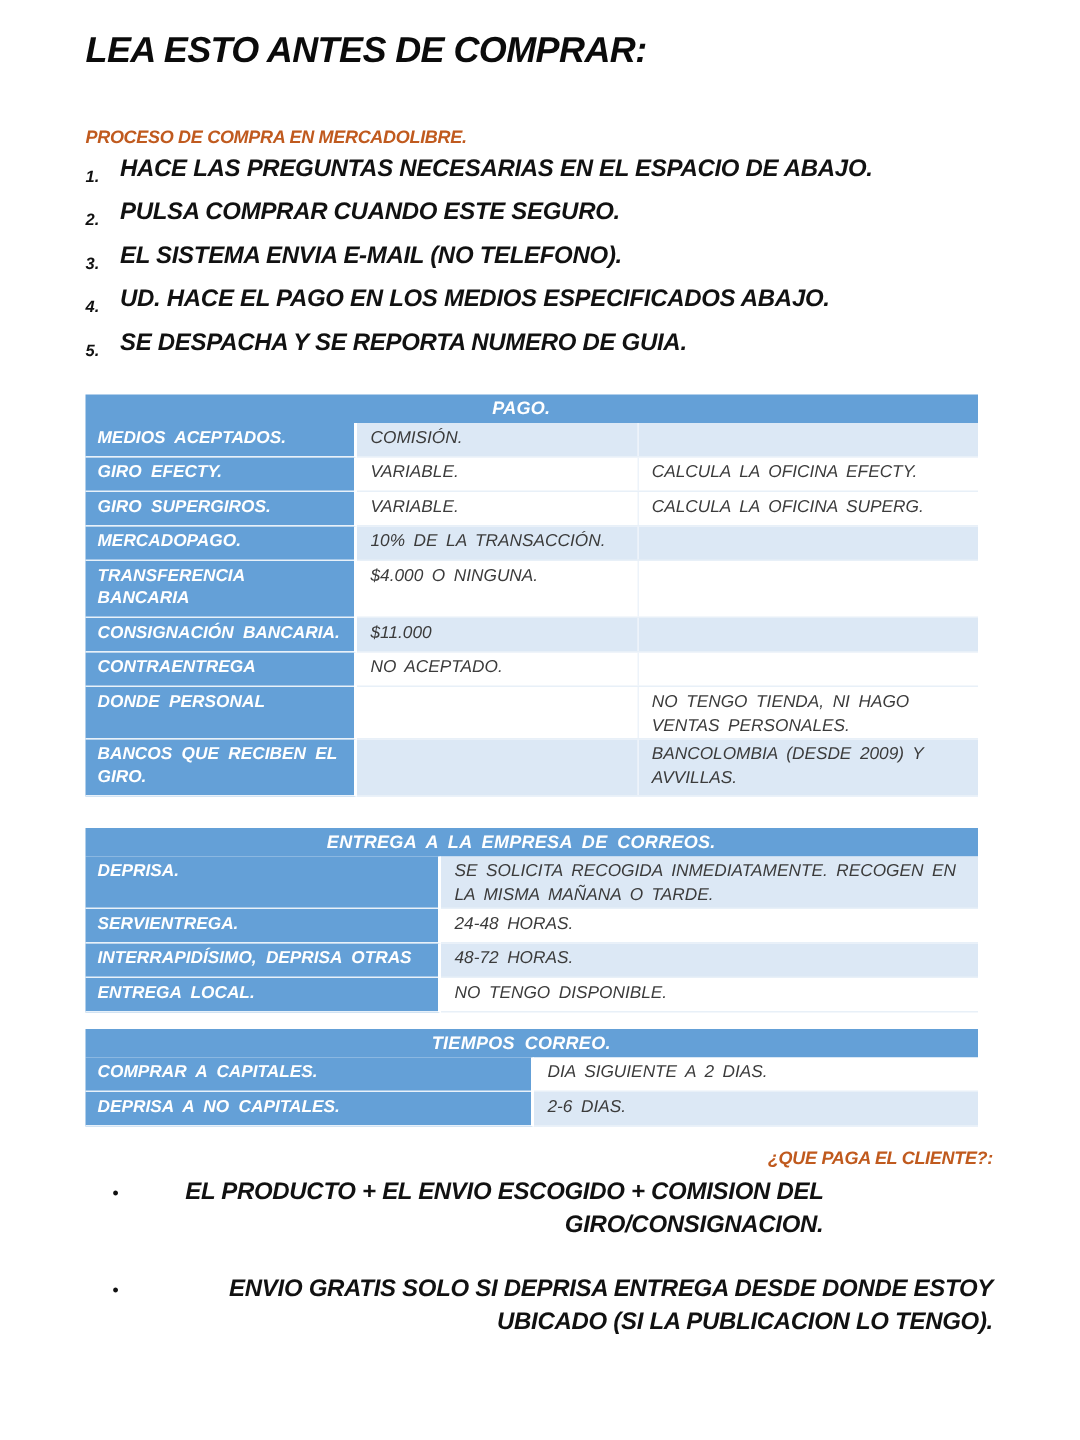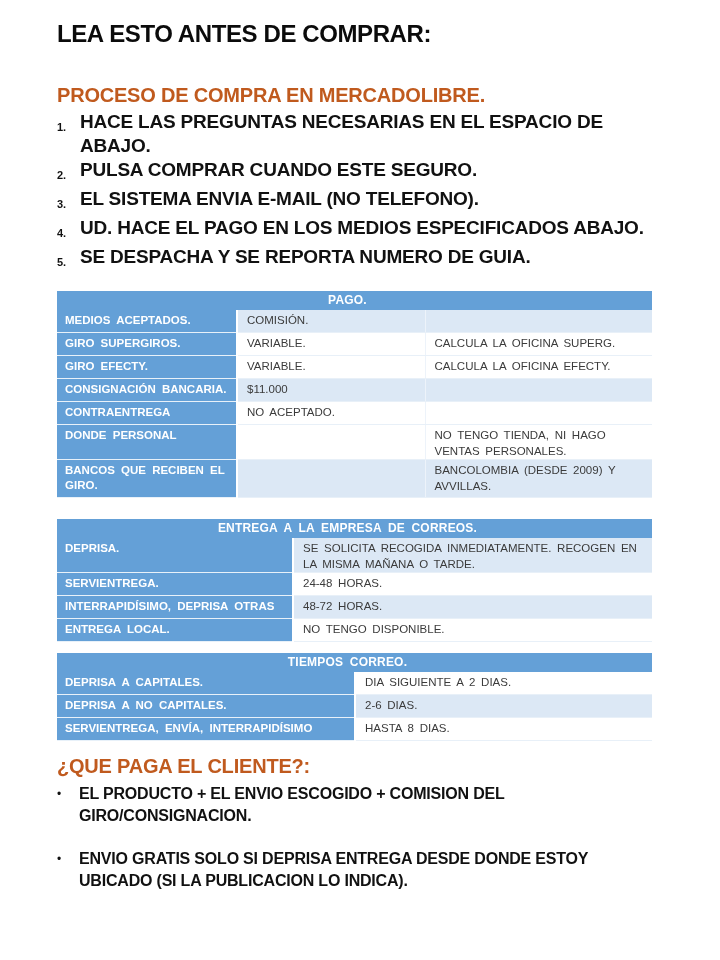--- a/index.html
+++ b/index.html
@@ -5,36 +5,36 @@
   :root{
     --orange:#C05A1E;
     --blue:#64A0D7;
     --band:#DCE8F5;
     --ink:#111111;
     --cell-ink:#3B3B3B;
   }
   *{box-sizing:border-box;}
   html,body{margin:0;padding:0;background:#ffffff;}
   body{width:720px;height:960px;overflow:hidden;font-family:"Liberation Sans",sans-serif;}
-  .page{width:720px;height:800px;background:#fff;padding:16px 58px 0 57px;position:relative;}
+  .page{width:720px;height:800px;background:#fff;padding:16px 58px 0 57px;position:relative;font-style:italic;}
 
   .title{
     font-size:24px;font-weight:700;color:#0b0b0b;letter-spacing:-0.4px;
     margin:4px 0 0 0;
   }
 
   .orange-heading{
-    color:var(--orange);font-weight:700;font-size:20px;letter-spacing:-0.2px;
+    color:var(--orange);font-weight:700;font-size:12px;letter-spacing:-0.2px;
   }
   .process .orange-heading{margin-top:36px;}
 
   ol.steps{list-style:none;margin:3px 0 0 0;padding:0;}
   .step{display:flex;line-height:24px;}
   .step .num{width:23px;flex:0 0 23px;font-size:11px;font-weight:700;color:var(--ink);padding-top:5px;}
-  .step .step-text{font-size:19px;font-weight:700;color:var(--ink);letter-spacing:-0.2px;}
+  .step .step-text{font-size:16px;font-weight:700;color:var(--ink);letter-spacing:-0.2px;}
 
   
   #tables{margin-top:17px;}
   .tbl-wrap{width:595px;}
   .tbl-wrap.t0{margin-bottom:21px;}
   .tbl-wrap.t1{margin-bottom:11px;}
   table{border-collapse:collapse;width:595px;table-layout:fixed;}
   th.tbl-title{
     background:var(--blue);color:#fff;font-size:12px;font-weight:700;
     text-align:center;padding:2px 14px 3px 0;word-spacing:3px;letter-spacing:.2px;
@@ -54,21 +54,21 @@
     border-bottom:1.5px solid #E8F0F8;
     line-height:15.5px;
   }
   td.data.d2{border-left:1.5px solid #EDF3FA;}
   tr.band td.data{background:var(--band);}
   .t0 col.c0{width:180px;} .t0 col.c1{width:188px;} .t0 col.c2{width:227px;}
   .t1 col.c0{width:236px;} .t1 col.c1{width:359px;}
   .t2 col.c0{width:298px;} .t2 col.c1{width:297px;}
 
   
-  .pays{margin-top:14px;}
+  .pays{margin-top:14px;text-align:right;}
   .pays .pb{display:flex;margin-top:5px;}
   .pays .pb + .pb{margin-top:21px;}
   .pays .dot{width:22px;flex:0 0 22px;font-size:12px;color:var(--ink);padding-top:4px;}
   .pays .pb-text{font-size:16px;font-weight:700;color:var(--ink);line-height:22px;letter-spacing:-0.2px;}
   .pays .pb.w1 .pb-text{max-width:470px;}
 </style>
 </head>
 <body>
 
 <div class="page">
@@ -114,28 +114,38 @@
               <th class="tbl-title" colspan="3">PAGO.</th>
             </tr>
           </thead>
           <tbody>
             <tr class="band">
               <td class="label">MEDIOS ACEPTADOS.</td>
               <td class="data d1">COMISIÓN.</td>
               <td class="data d2"></td>
             </tr>
             <tr>
+              <td class="label">GIRO EFECTY.</td>
+              <td class="data d1">VARIABLE.</td>
+              <td class="data d2">CALCULA LA OFICINA EFECTY.</td>
+            </tr>
+            <tr>
               <td class="label">GIRO SUPERGIROS.</td>
               <td class="data d1">VARIABLE.</td>
               <td class="data d2">CALCULA LA OFICINA SUPERG.</td>
             </tr>
-            <tr>
-              <td class="label">GIRO EFECTY.</td>
-              <td class="data d1">VARIABLE.</td>
-              <td class="data d2">CALCULA LA OFICINA EFECTY.</td>
+            <tr class="band">
+              <td class="label">MERCADOPAGO.</td>
+              <td class="data d1">10% DE LA TRANSACCIÓN.</td>
+              <td class="data d2"></td>
+            </tr>
+            <tr>
+              <td class="label">TRANSFERENCIA BANCARIA</td>
+              <td class="data d1">$4.000 O NINGUNA.</td>
+              <td class="data d2"></td>
             </tr>
             <tr class="band">
               <td class="label">CONSIGNACIÓN BANCARIA.</td>
               <td class="data d1">$11.000</td>
               <td class="data d2"></td>
             </tr>
             <tr>
               <td class="label">CONTRAENTREGA</td>
               <td class="data d1">NO ACEPTADO.</td>
               <td class="data d2"></td>
@@ -190,43 +200,39 @@
             <col class="c0">
             <col class="c1">
           </colgroup>
           <thead>
             <tr>
               <th class="tbl-title" colspan="2">TIEMPOS CORREO.</th>
             </tr>
           </thead>
           <tbody>
             <tr>
-              <td class="label">DEPRISA A CAPITALES.</td>
+              <td class="label">COMPRAR A CAPITALES.</td>
               <td class="data d1">DIA SIGUIENTE A 2 DIAS.</td>
             </tr>
             <tr class="band">
               <td class="label">DEPRISA A NO CAPITALES.</td>
               <td class="data d1">2-6 DIAS.</td>
-            </tr>
-            <tr>
-              <td class="label">SERVIENTREGA, ENVÍA, INTERRAPIDÍSIMO</td>
-              <td class="data d1">HASTA 8 DIAS.</td>
             </tr>
           </tbody>
         </table>
       </div>
     </div>
 
   <div class="section pays">
     <div class="orange-heading">¿QUE PAGA EL CLIENTE?:</div>
     <div id="pays-bullets">
         <div class="pb w1">
           <span class="dot">•</span>
           <div class="pb-text">EL PRODUCTO + EL ENVIO ESCOGIDO + COMISION DEL GIRO/CONSIGNACION.</div>
         </div>
         <div class="pb">
           <span class="dot">•</span>
-          <div class="pb-text">ENVIO GRATIS SOLO SI DEPRISA ENTREGA DESDE DONDE ESTOY UBICADO (SI LA PUBLICACION LO INDICA).</div>
+          <div class="pb-text">ENVIO GRATIS SOLO SI DEPRISA ENTREGA DESDE DONDE ESTOY UBICADO (SI LA PUBLICACION LO TENGO).</div>
         </div>
       </div>
   </div>
 
 </div>
 
 </body></html>

